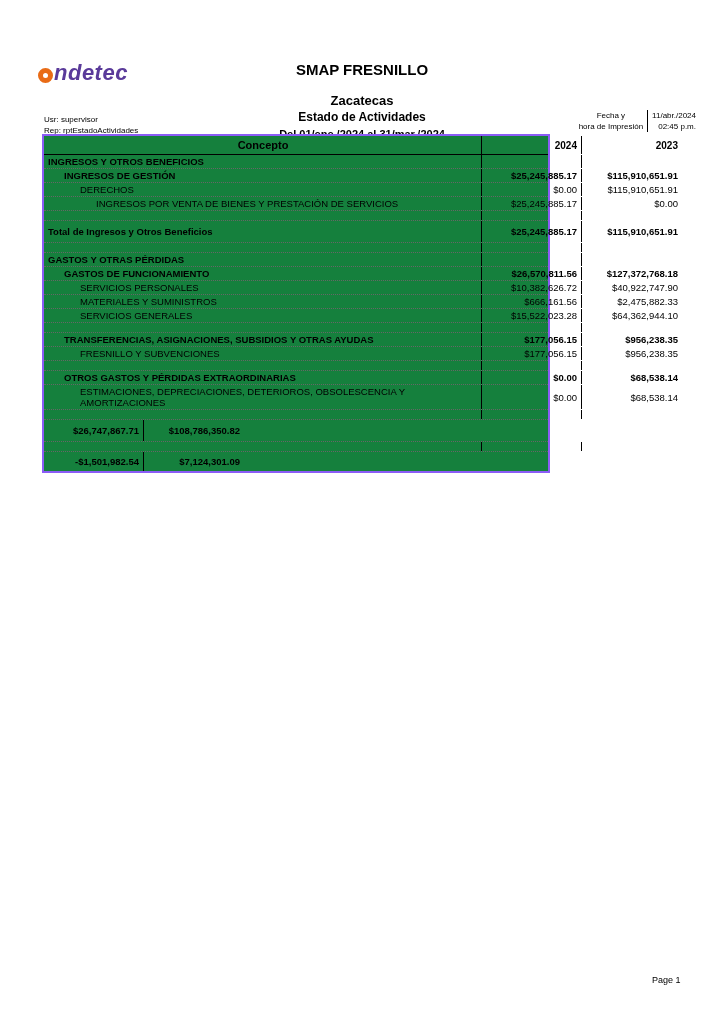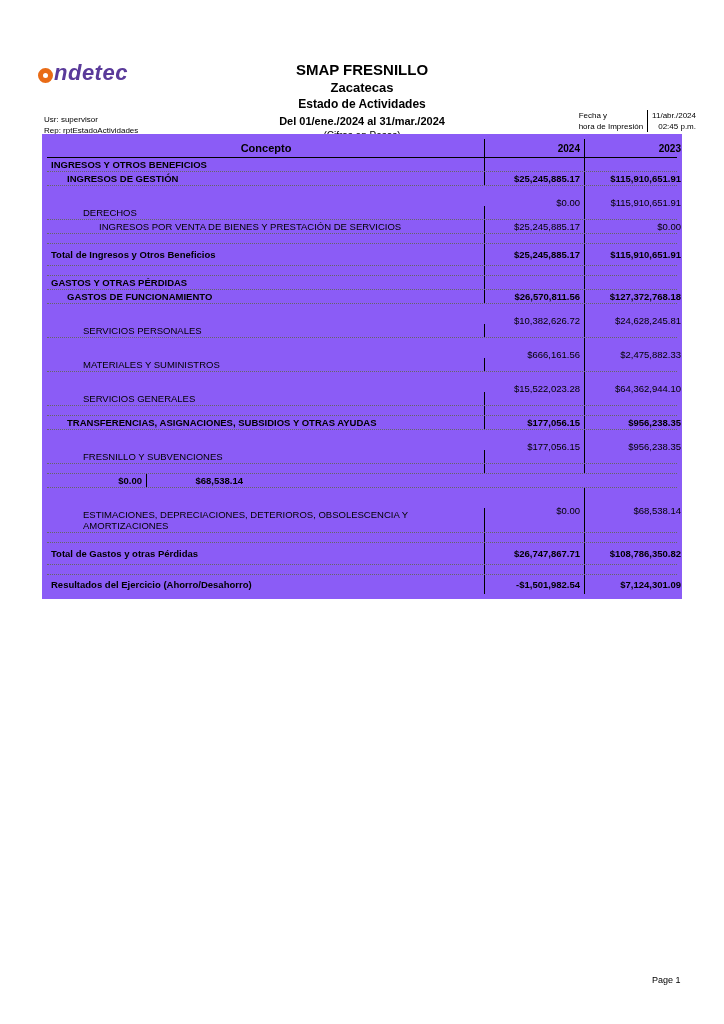--- a/index.html
+++ b/index.html
@@ -9,57 +9,57 @@
     position:relative; width:724px; height:1024px; background:#fff;
     margin:0 auto; overflow:hidden;padding-left:44px;
   }
 
   
   .logo { position:absolute; left:38px; top:60px; white-space:nowrap; }
   .logo-ring { display:inline-block; width:15px; height:15px; border:5px solid #e96b16; border-radius:50%; margin-right:1px; vertical-align:-3px; }
   .logo-text { color:#5a3a9a; font-weight:bold; font-style:italic; font-size:22px; letter-spacing:.5px; }
 
   .title-block { position:absolute; left:0; right:0; top:61px; text-align:center; line-height:1.15; }
-  .t-company { font-size:15px; font-weight:bold; margin-bottom:3px; }
+  .t-company { font-size:15px; font-weight:bold; margin-bottom:16px; }
   .t-state   { font-size:13px; font-weight:bold; margin-bottom:2px; }
   .t-report  { font-size:12px; font-weight:bold; margin-bottom:3px; }
   .t-period  { font-size:11px; font-weight:bold; margin-bottom:2px; }
   .t-units   { font-size:10px; }
 
   .meta-left { position:absolute; left:44px; top:114px; font-size:8px; line-height:11px; }
 
   .meta-right { position:absolute; right:28px; top:110px; display:flex; align-items:stretch; font-size:8px; line-height:11px; }
-  .print-labels { text-align:left; padding-right:4px; }
+  .print-labels { text-align:center; padding-right:4px; }
   .print-divider { width:0; border-left:1px solid #000; }
   .print-values { text-align:right; padding-left:4px; }
 
   
   .report-table {
-    position:absolute; left:42px; top:134px; width:640px;
-    border:5px solid #8b5cf6; font-size:9.5px; background:#8b5cf6;
+    position:absolute; left:42px; top:134px; width:508px;
+    border:2px solid #8b5cf6; font-size:9.5px; background:#15803d;
   }
   .thead { display:flex; border-bottom:1px solid #000; font-weight:bold; }
   .thead .c { min-height:18px; }
   .th-concepto { justify-content:center !important; font-size:11px; }
   .th-year { font-size:10px; }
 
   .trow { display:flex; border-bottom:1px dotted #666; }
   .trow:last-child { border-bottom:none; }
   .c { display:flex; align-items:center; min-height:13px; padding:1px 3px; line-height:11px; }
   .c.concepto { flex:0 0 438px; border-right:1px solid #000; padding-left:4px; }
   .c.val { flex:0 0 100px; justify-content:flex-end; padding-right:4px; }
   .c.v2024 { border-right:1px solid #000; }
 
   .trow.section .c, .trow.group .c, .trow.total .c, .trow.result .c { font-weight:bold; }
   .trow.spacer .c { min-height:9px; padding-top:0; padding-bottom:0; }
   .trow.total .c { min-height:21px; }
   .trow.result .c { min-height:19px; }
 
   .indent-1 .concepto { padding-left:20px; }
-  .indent-2 .concepto { padding-left:36px;margin-top:20px; }
+  .indent-2 .concepto { padding-left:36px; }
   .indent-3 .concepto { padding-left:52px; }
 
   
   .page-footer { position:absolute; left:652px; top:975px; font-size:9px;text-align:center; }
 </style>
 </head>
 <body>
 
 <div class="page">
 
@@ -140,21 +140,21 @@
           <div class="c val v2023"></div>
         </div>
         <div class="trow group indent-1">
           <div class="c concepto">GASTOS DE FUNCIONAMIENTO</div>
           <div class="c val v2024">$26,570,811.56</div>
           <div class="c val v2023">$127,372,768.18</div>
         </div>
         <div class="trow item indent-2">
           <div class="c concepto">SERVICIOS PERSONALES</div>
           <div class="c val v2024">$10,382,626.72</div>
-          <div class="c val v2023">$24,628,245.81</div>
+          <div class="c val v2023">$40,922,747.90</div>
         </div>
         <div class="trow item indent-2">
           <div class="c concepto">MATERIALES Y SUMINISTROS</div>
           <div class="c val v2024">$666,161.56</div>
           <div class="c val v2023">$2,475,882.33</div>
         </div>
         <div class="trow item indent-2">
           <div class="c concepto">SERVICIOS GENERALES</div>
           <div class="c val v2024">$15,522,023.28</div>
           <div class="c val v2023">$64,362,944.10</div>
@@ -173,45 +173,44 @@
           <div class="c concepto">FRESNILLO Y SUBVENCIONES</div>
           <div class="c val v2024">$177,056.15</div>
           <div class="c val v2023">$956,238.35</div>
         </div>
         <div class="trow spacer indent-0">
           <div class="c concepto"></div>
           <div class="c val v2024"></div>
           <div class="c val v2023"></div>
         </div>
         <div class="trow group indent-1">
+          <div class="c concepto">OTROS GASTOS Y PÉRDIDAS EXTRAORDINARIAS</div>
           <div class="c val v2024">$0.00</div>
           <div class="c val v2023">$68,538.14</div>
         </div>
         <div class="trow item indent-2">
           <div class="c concepto">ESTIMACIONES, DEPRECIACIONES, DETERIOROS, OBSOLESCENCIA Y AMORTIZACIONES</div>
           <div class="c val v2024">$0.00</div>
           <div class="c val v2023">$68,538.14</div>
         </div>
         <div class="trow spacer indent-0">
           <div class="c concepto"></div>
           <div class="c val v2024"></div>
           <div class="c val v2023"></div>
         </div>
         <div class="trow total indent-0">
-          <div class="c concepto">Total de Gastos y otras Pérdidas</div>
           <div class="c val v2024">$26,747,867.71</div>
           <div class="c val v2023">$108,786,350.82</div>
         </div>
         <div class="trow spacer indent-0">
           <div class="c concepto"></div>
           <div class="c val v2024"></div>
           <div class="c val v2023"></div>
         </div>
         <div class="trow result indent-0">
-          <div class="c concepto">Resultados del Ejercicio (Ahorro/Desahorro)</div>
           <div class="c val v2024">-$1,501,982.54</div>
           <div class="c val v2023">$7,124,301.09</div>
         </div>
       </div>
   </div>
 
   <div class="page-footer">Page 1</div>
 
 </div>
 

